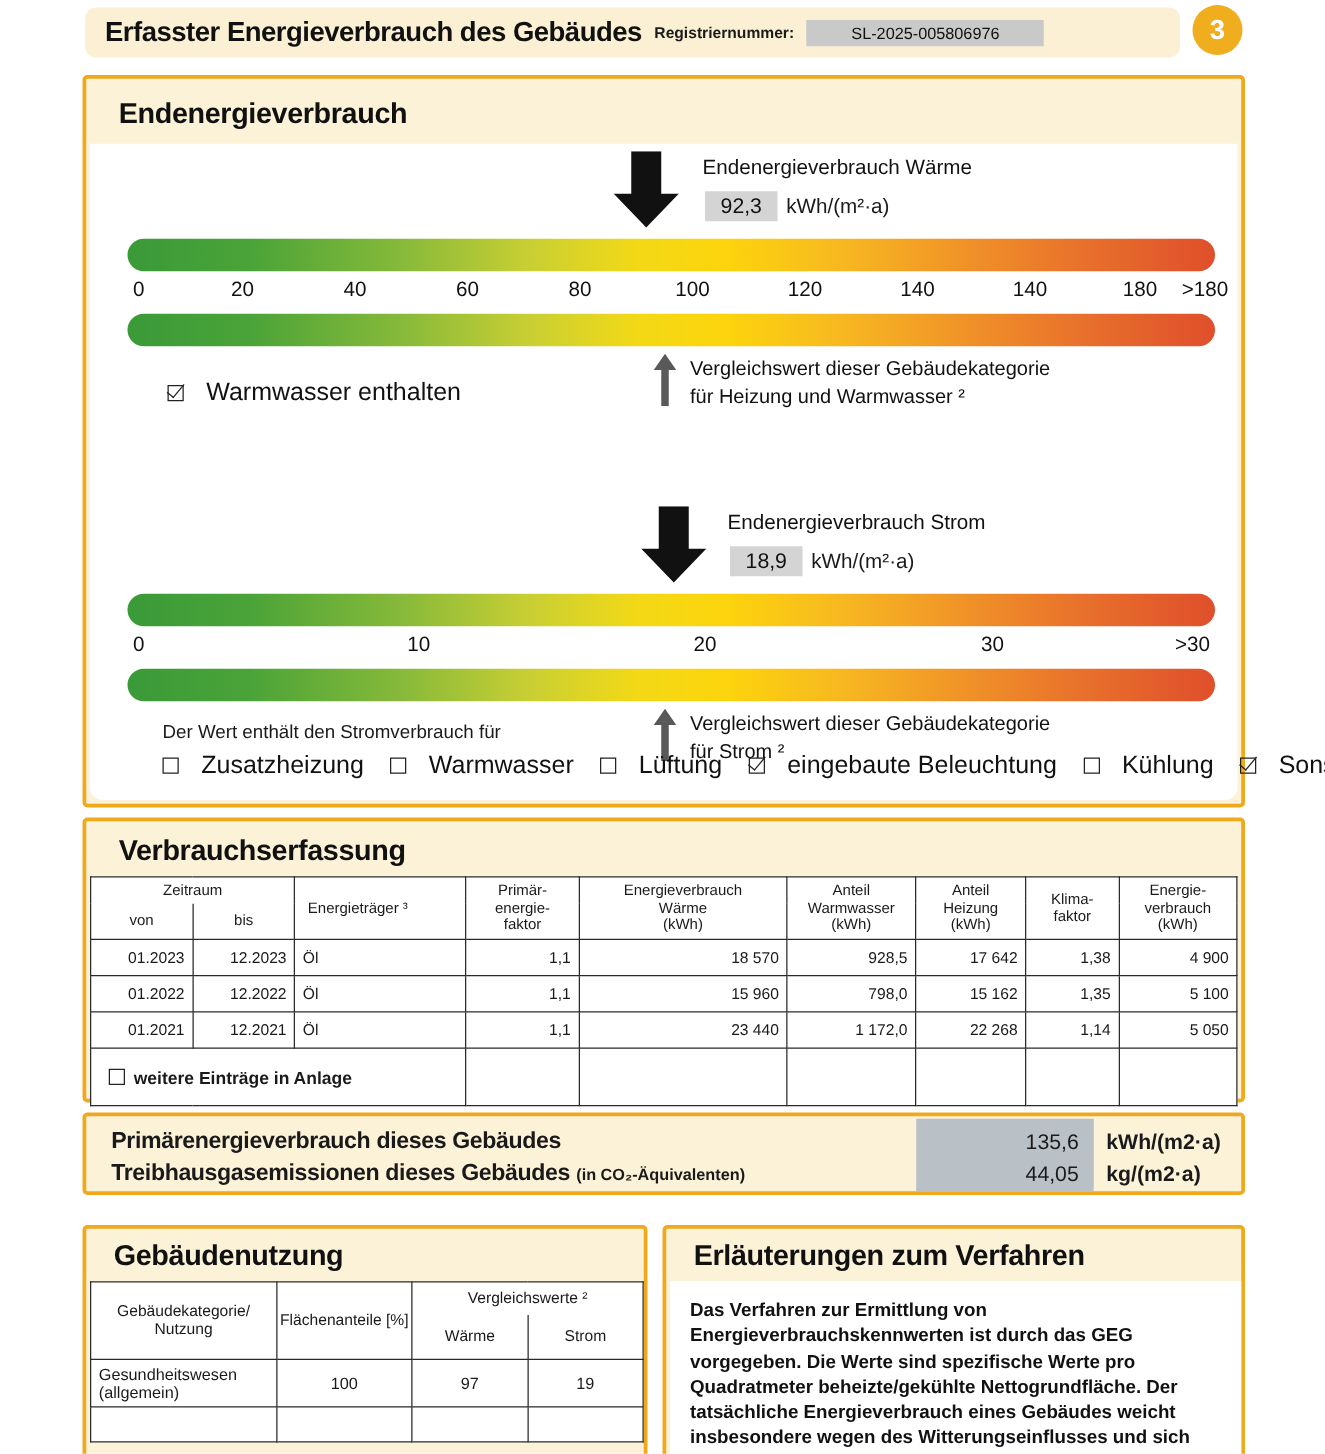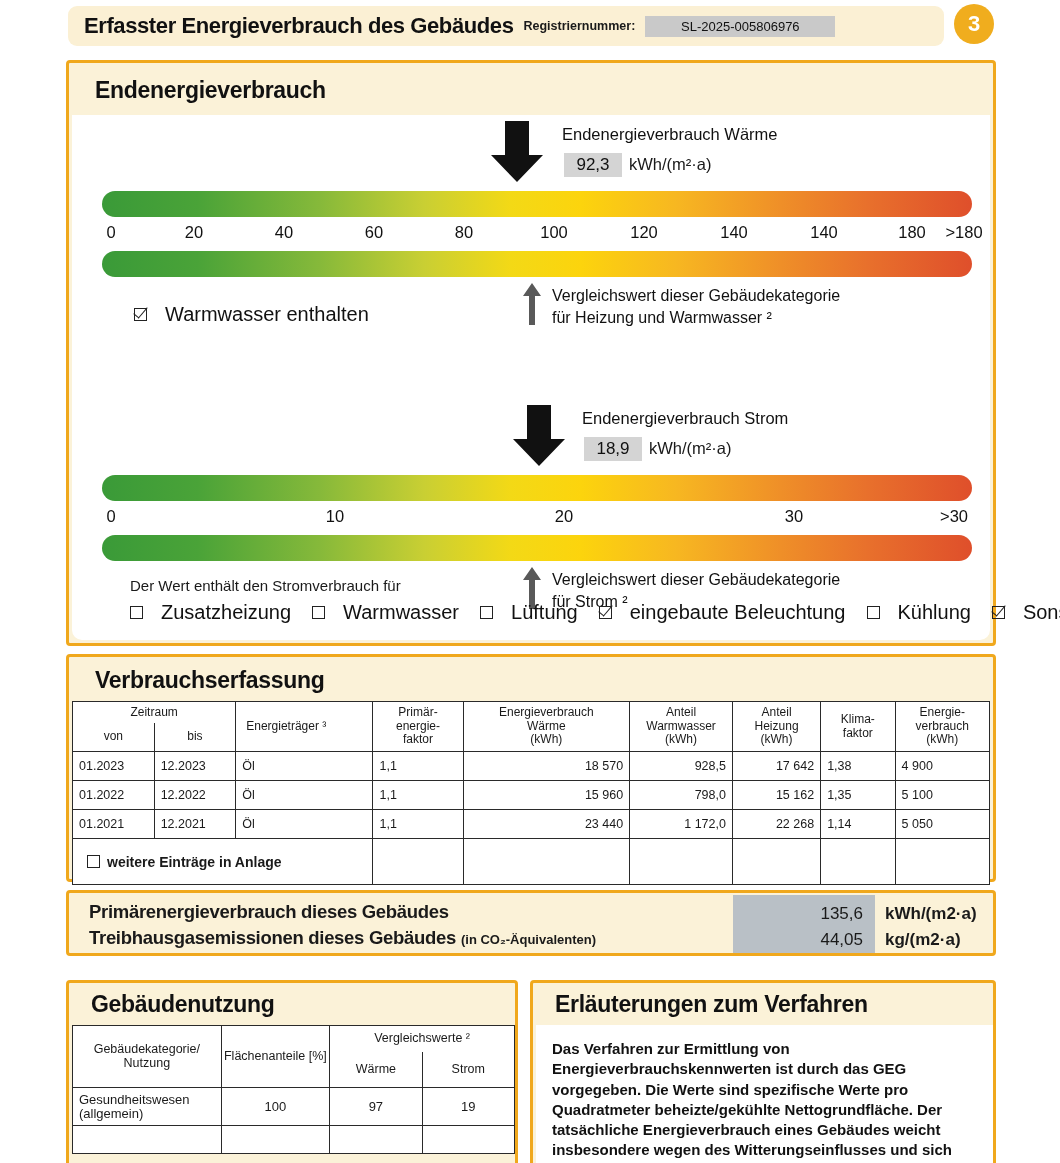--- a/index.html
+++ b/index.html
@@ -106,21 +106,21 @@
   
   #verbrauch-panel { position:absolute; left:66px; top:654px; width:930px; height:228px; }
   #verbrauch-panel .panel-title { position:absolute; left:26px; top:10px; }
   .vb-table {
     position:absolute; left:3px; top:44px; width:918px;
     border-collapse:collapse; background:#fff; font-size:12.5px;
   }
   .vb-table th, .vb-table td { border:1px solid #2a2a2a; padding:0 6px; }
   .vb-table th { font-weight:normal; text-align:center; line-height:1.12; height:50px; font-size:12px; }
   .vb-table td { height:29px; }
-  .c-center { text-align:left; }
+  .c-center { text-align:right; }
   .c-right { text-align:right; }
   .c-left { text-align:left; }
   .vb-empty td { height:46px; }
   .vb-empty .anlage { text-align:left; padding-left:14px; font-size:14px; font-weight:bold; }
   .vb-empty .anlage .cb { margin-right:7px; }
 
   
   #primar-panel {
     position:absolute; left:66px; top:890px; width:930px; height:66px;
     display:flex; align-items:flex-end; overflow:hidden;

